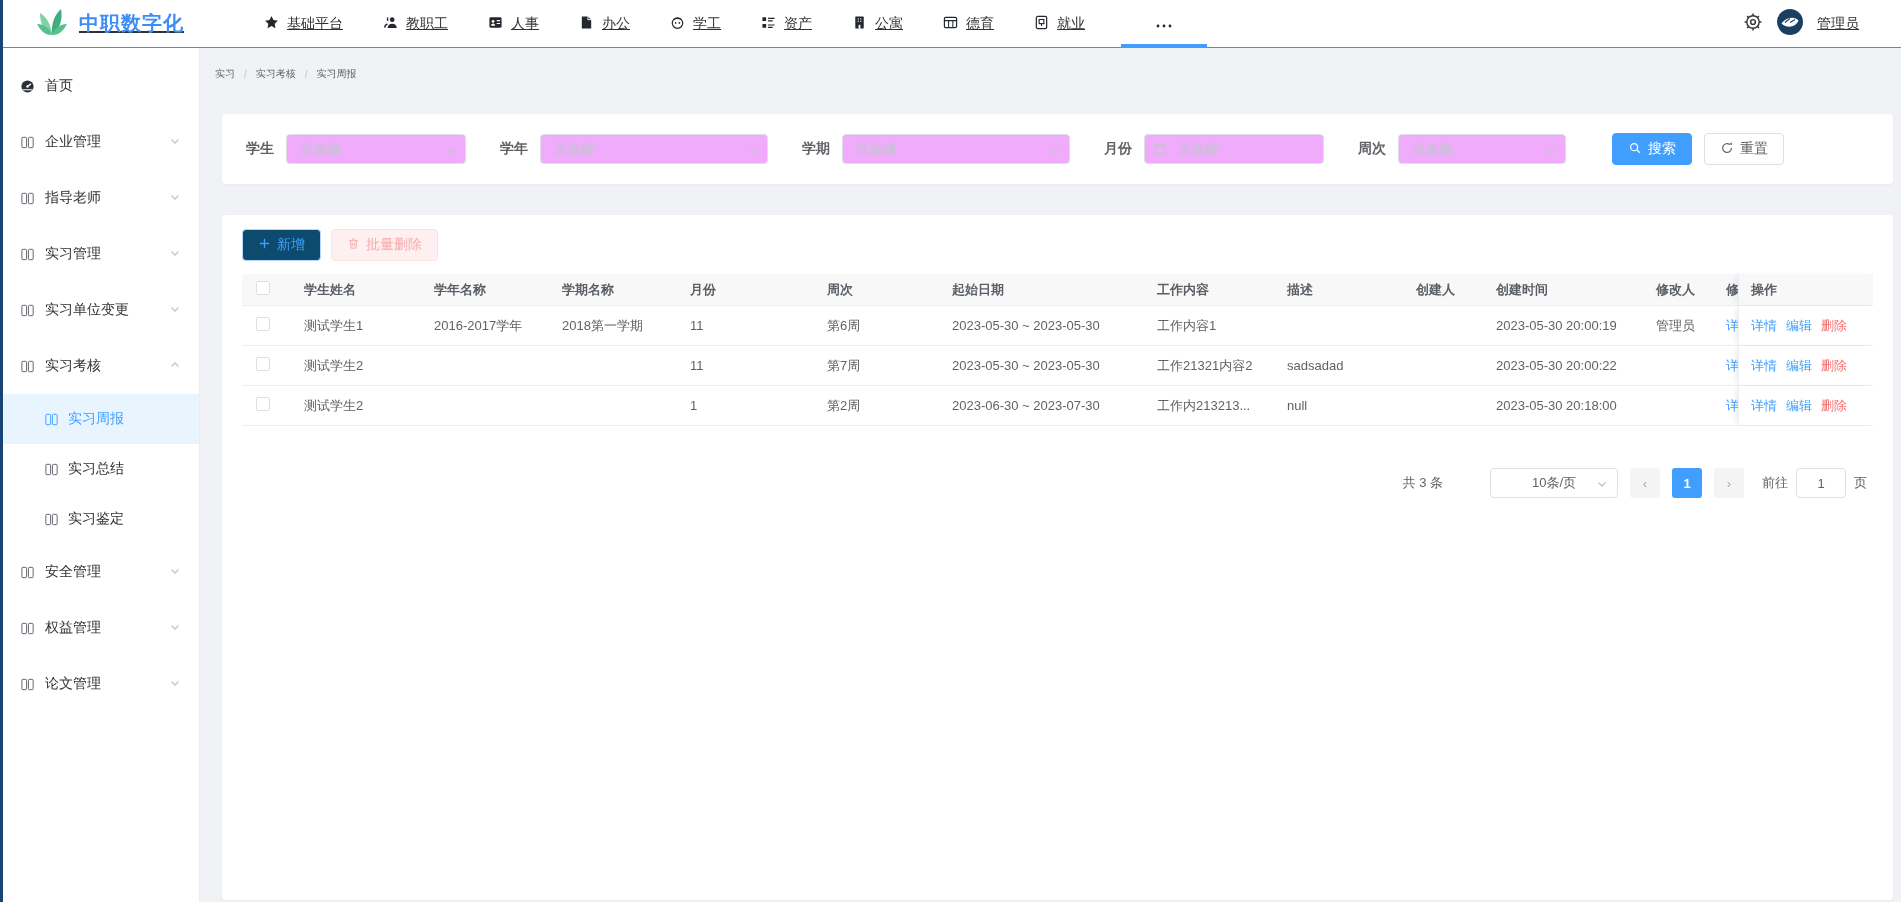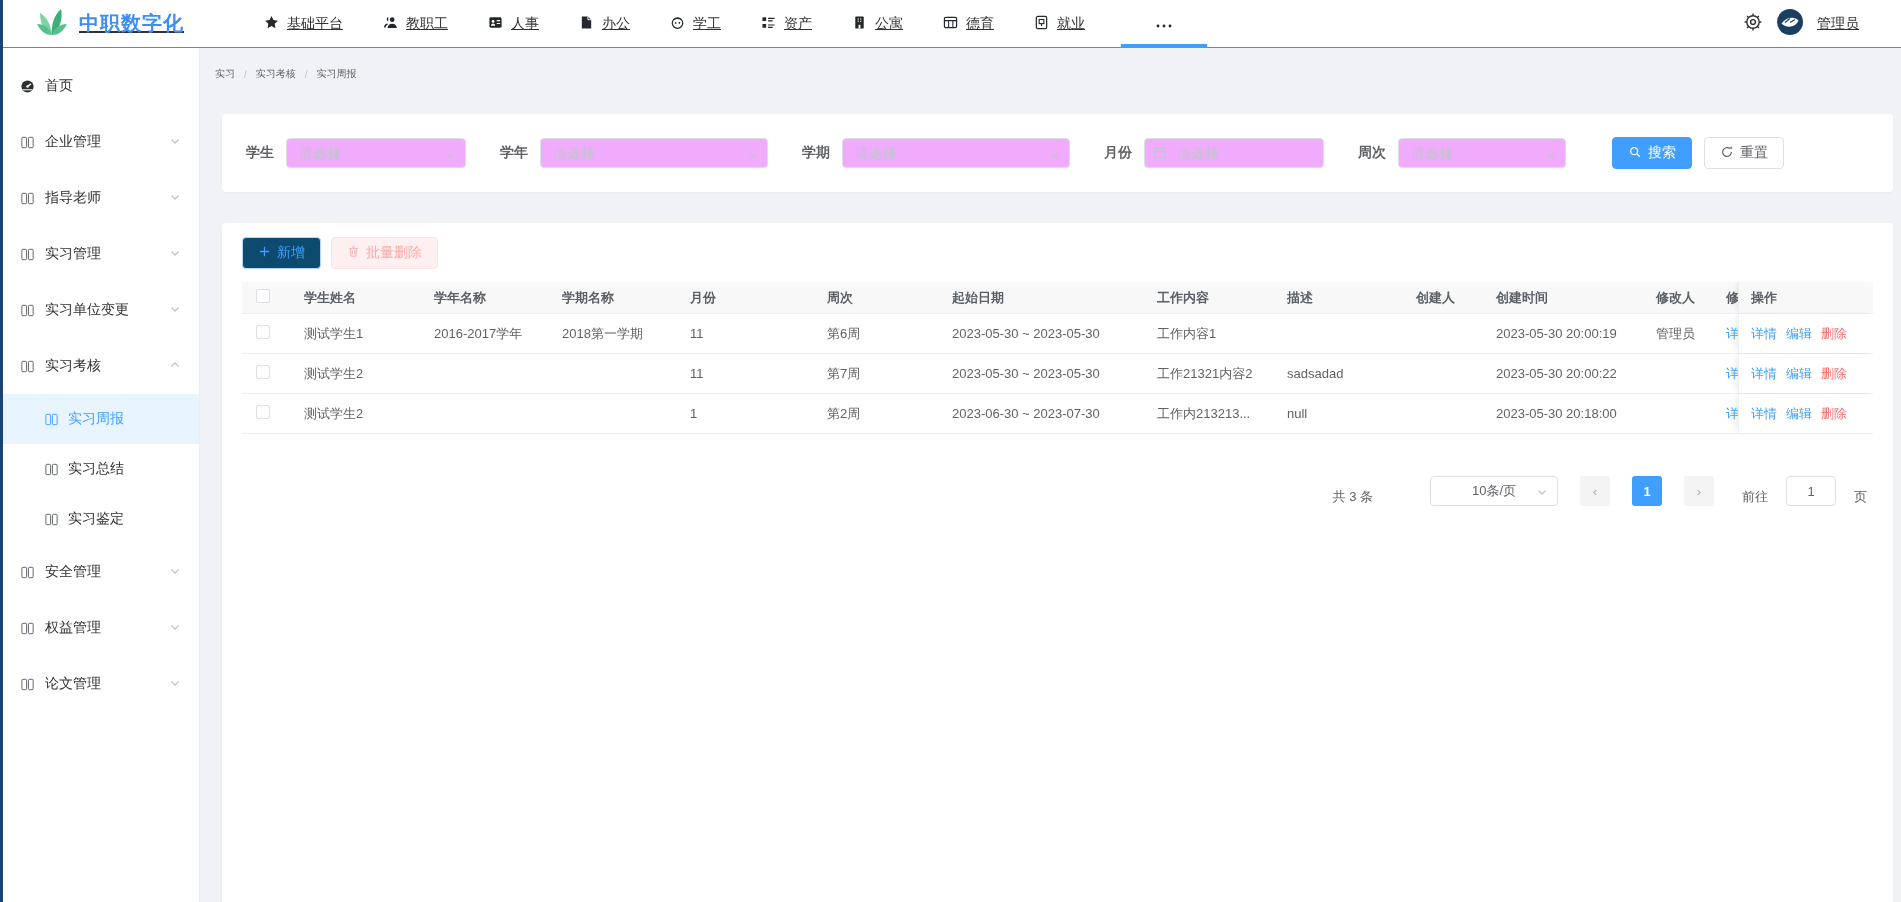--- a/index.html
+++ b/index.html
@@ -30,21 +30,21 @@
   .side-sub.active { background:#e8f4fe; color:#409eff; }
   .side-sub.active .s-icon { color:#409eff; }
 
   
   .main { flex:1; padding:0 8px 0 15px; overflow:hidden; }
   .breadcrumb { margin-top:16px; height:20px; display:flex; align-items:center; font-size:10px; color:#606266; }
   .breadcrumb .sep { margin:0 9px; color:#c0c4cc; }
   .card { background:#fff; border-radius:4px; box-shadow:0 1px 3px rgba(0,0,0,.04); margin-left:7px; margin-right:0; }
 
   
-  .filter-card { margin-top:30px; height:78px; display:flex; align-items:center; padding:0 20px 0 24px; }
+  .filter-card { margin-top:30px; height:70px; display:flex; align-items:center; padding:0 20px 0 24px; }
   .f-item { display:flex; align-items:center; margin-right:34px; }
   .f-label { font-size:14px; font-weight:700; color:#606266; margin-right:12px; white-space:nowrap; }
   .f-input-wrap { position:relative; }
   .f-input { height:30px; border:1px solid #dcdfe6; border-radius:4px; font-size:14px; color:#606266; padding:0 28px 0 12px; outline:none; background:#f0abfc; font-family:inherit; }
   .f-input::placeholder { color:#c0c4cc; }
   .f-input.w180 { width:180px; } .f-input.w228 { width:228px; } .f-input.w168 { width:168px; }
   .f-input.date { padding-left:32px; }
   .chev-down { position:absolute; right:9px; top:9px; color:#c0c4cc; pointer-events:none; }
   .cal-icon { position:absolute; left:9px; top:8px; color:#c0c4cc; pointer-events:none; }
   .btn { height:32px; border-radius:4px; font-size:14px; display:inline-flex; align-items:center; gap:6px; padding:0 15px; cursor:pointer; border:1px solid transparent; font-family:inherit; }
@@ -65,21 +65,21 @@
   .td.cb { padding-left:14px; }
   .checkbox { width:14px; height:14px; border:1px solid #dcdfe6; border-radius:2px; background:#fff; display:inline-block; cursor:pointer; }
   .sliver { overflow:hidden; white-space:nowrap; padding:0; color:#5b6067; }
   .sliver.blue { color:#409eff; }
   .op-cell { border-left:1px solid #ebeef5; box-shadow:-4px 0 6px -2px rgba(0,0,0,.08); height:100%; display:flex; align-items:center; padding:0 12px; gap:9px; background:inherit; }
   .tr.head .op-cell { background:#f8f8f9;font-family:Liberation Serif, serif; }
   .link { color:#409eff; cursor:pointer; white-space:nowrap; }
   .link.danger { color:#f56c6c; }
 
   
-  .pagination { display:flex; align-items:flex-end; justify-content:flex-end; margin-top:42px; padding-right:6px; font-size:13px; color:#606266; gap:10px; }
+  .pagination { display:flex; align-items:center; justify-content:flex-end; margin-top:42px; padding-right:6px; font-size:13px; color:#606266; gap:0; }
   .pg-total { margin-right:18px; }
   .pg-size { position:relative; width:128px; height:30px; border:1px solid #dcdfe6; border-radius:4px; display:flex; align-items:center; justify-content:center; color:#606266; cursor:pointer; background:#fff;margin-left:29px; }
   .pg-size .chev-down { top:9px; }
   .pg-btn { width:30px; height:30px; border-radius:3px; background:#f4f4f5; color:#a8abb2; display:flex; align-items:center; justify-content:center; margin-left:12px; cursor:pointer; font-size:13px; }
   .pg-page { width:30px; height:30px; border-radius:3px; background:#409eff; color:#fff; font-weight:700; display:flex; align-items:center; justify-content:center; margin-left:12px; cursor:pointer; }
   .pg-goto { margin-left:18px; white-space:nowrap; }
   .goto-input { width:50px; height:30px; border:1px solid #dcdfe6; border-radius:4px; text-align:center; font-size:13px; color:#606266; margin:0 8px; outline:none; font-family:inherit; }
 </style>
 </head>
 <body>

